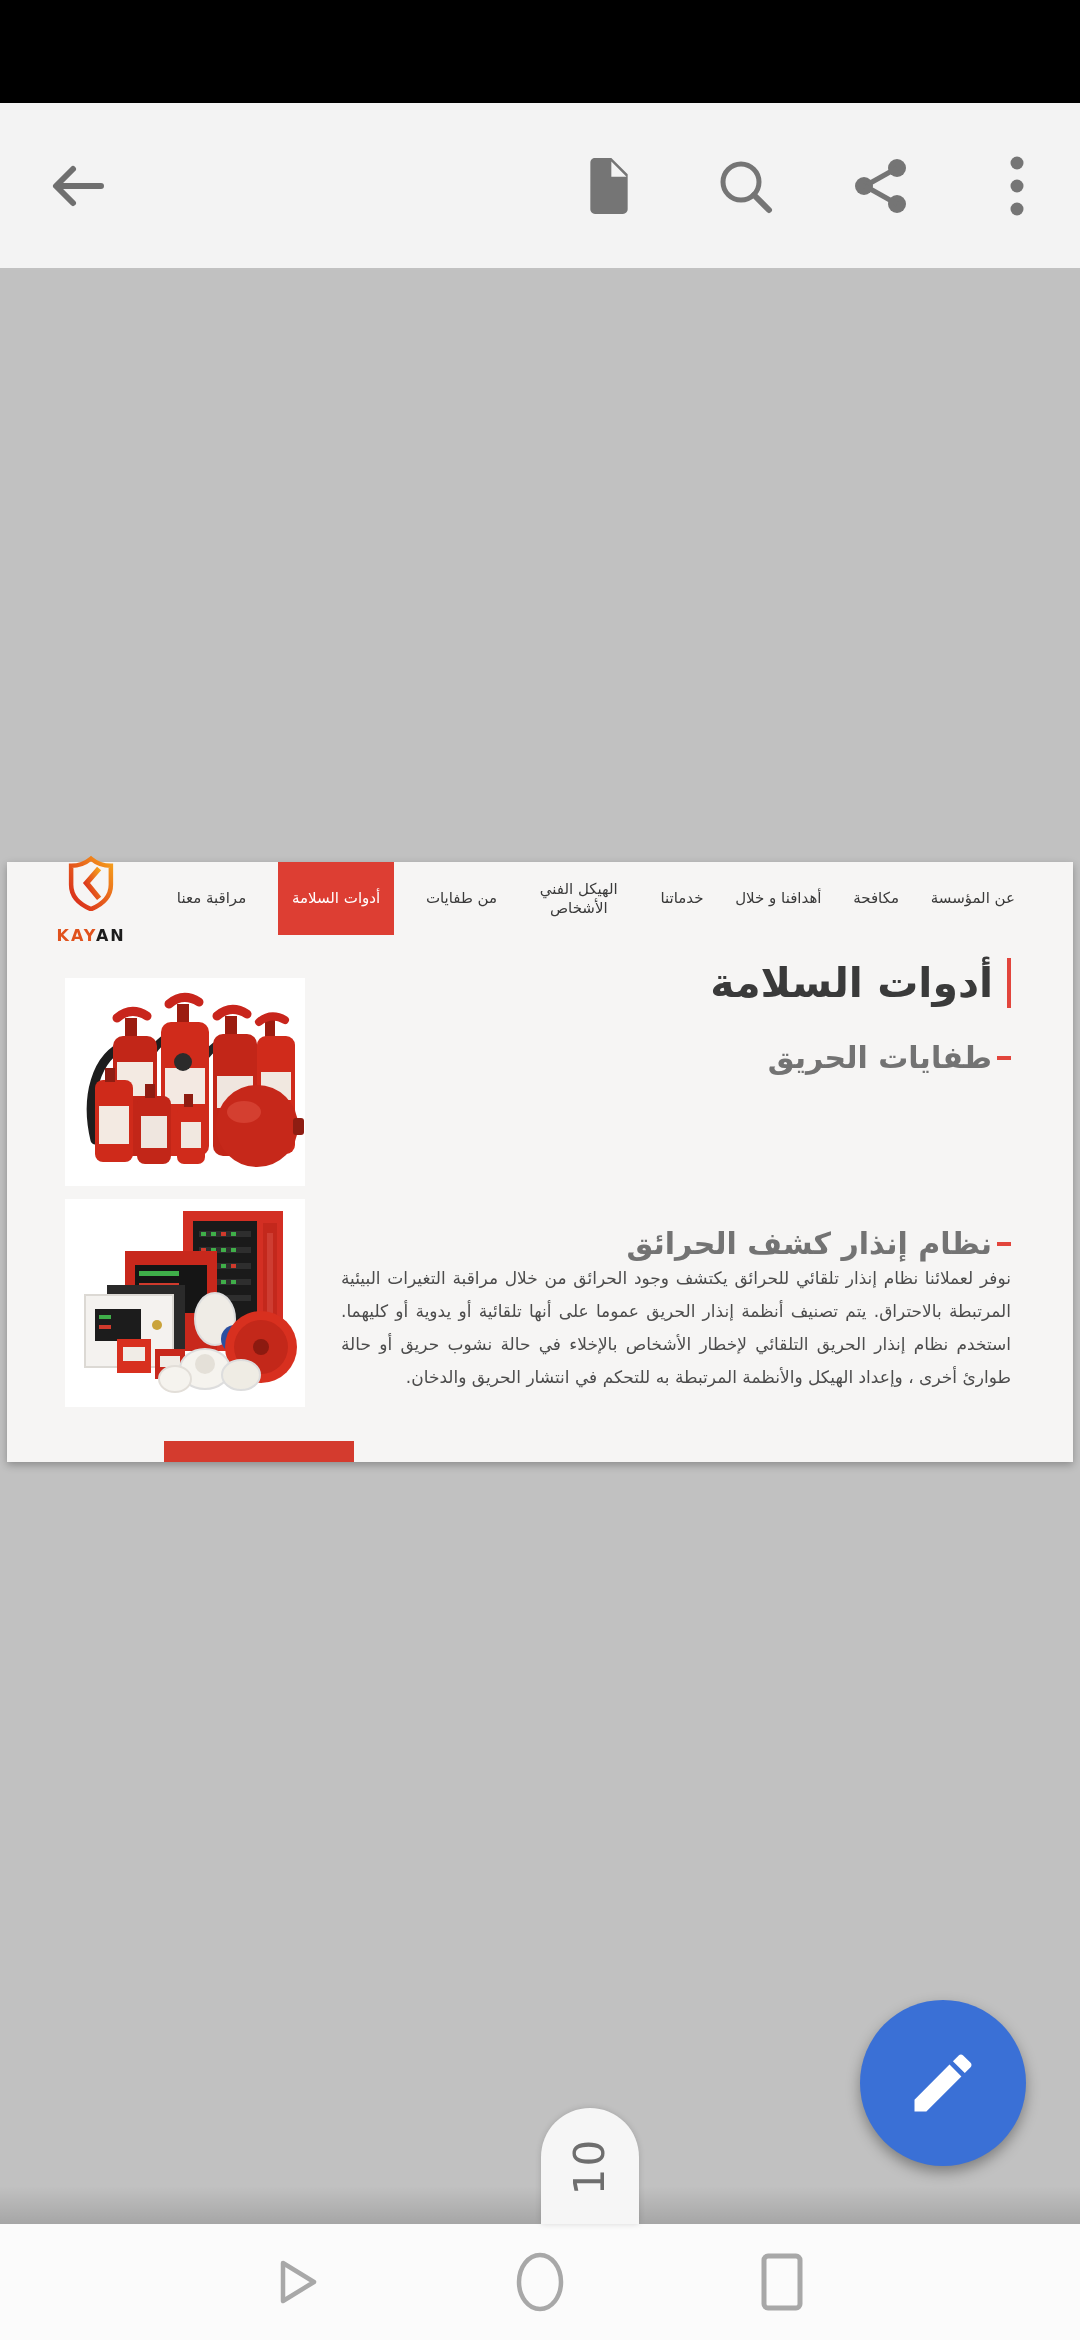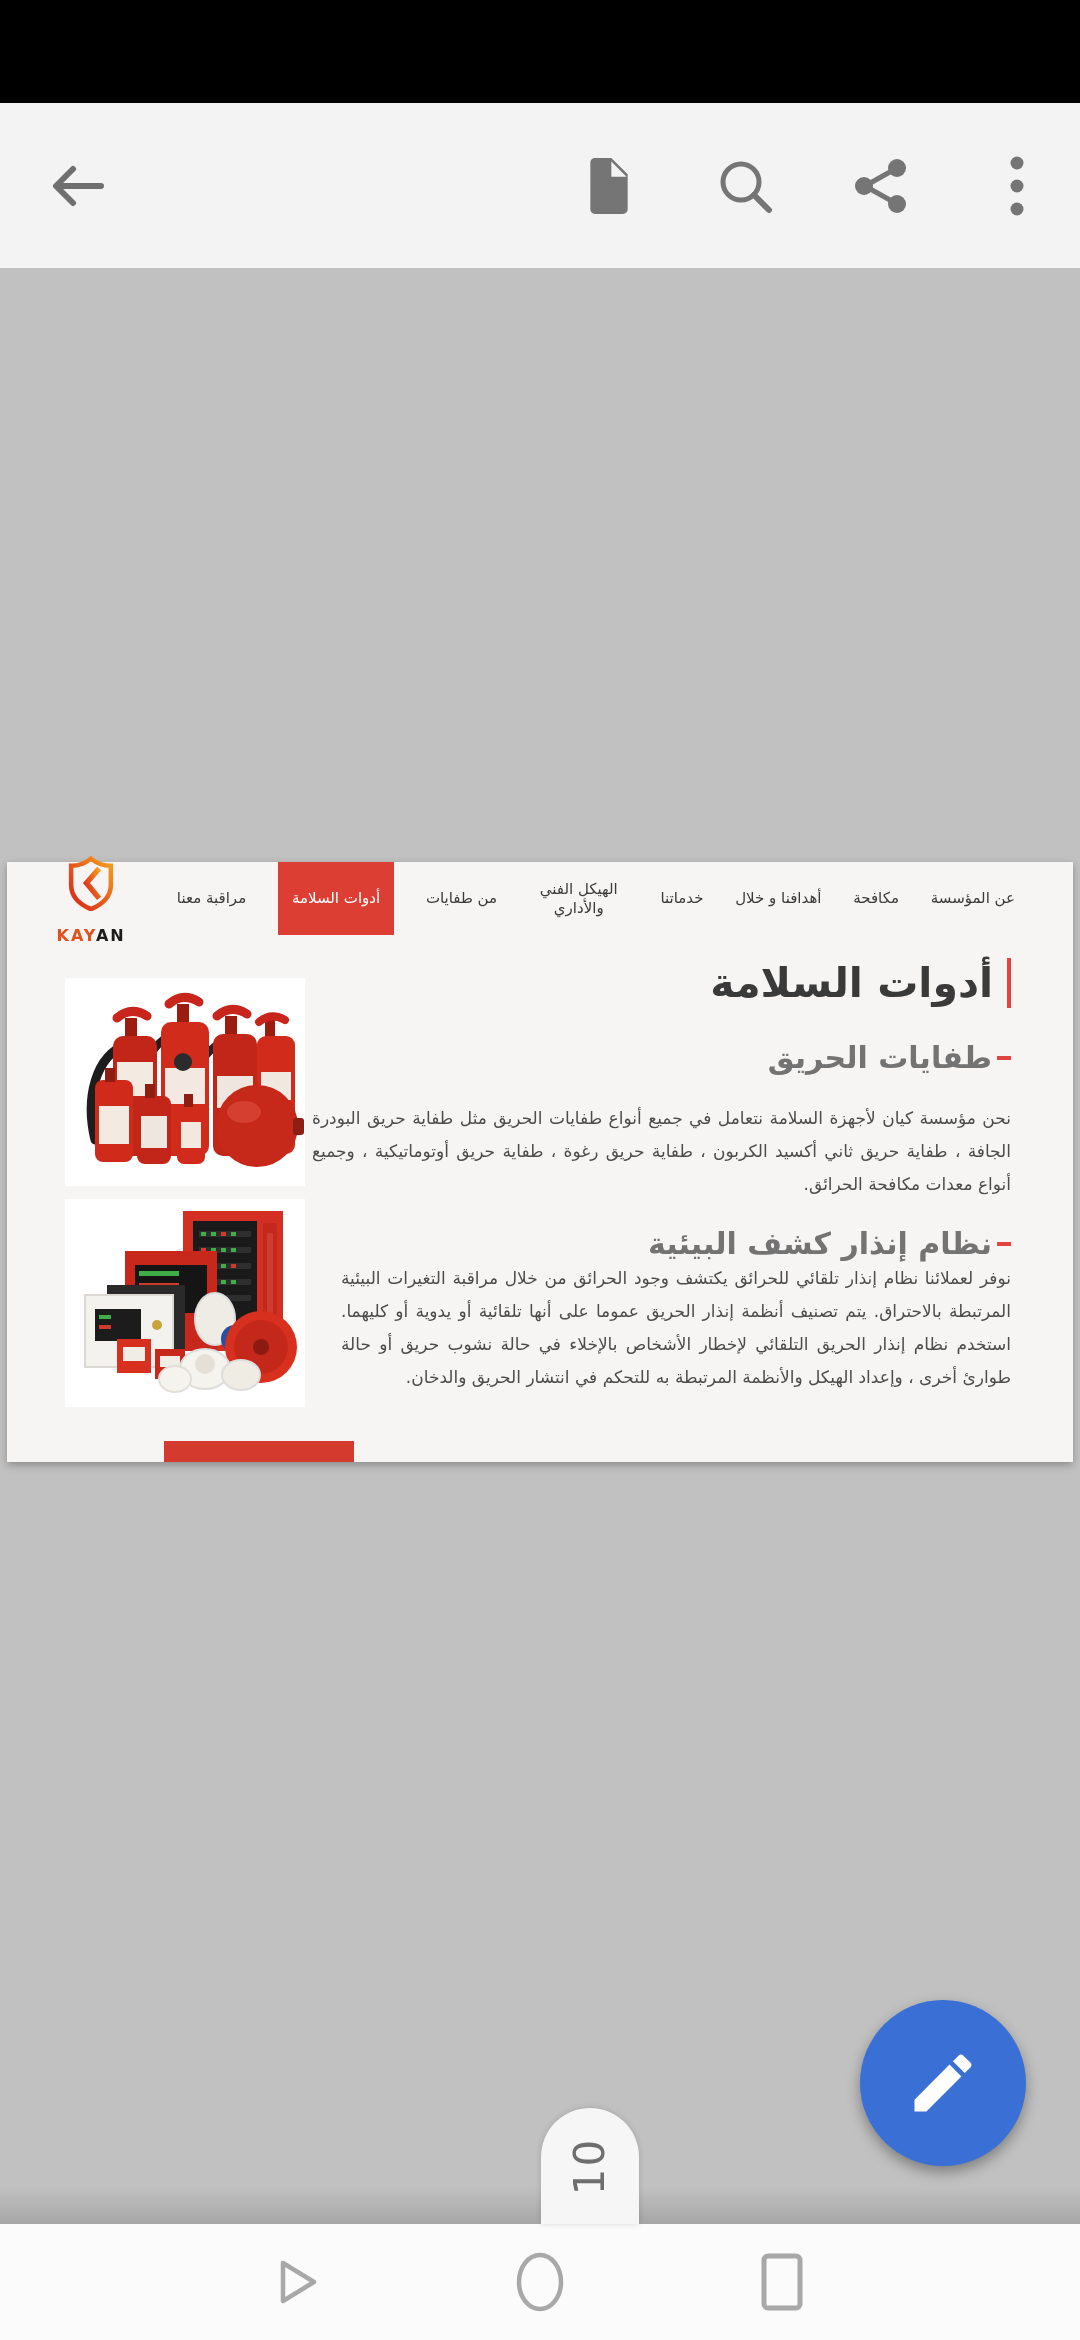--- a/index.html
+++ b/index.html
@@ -112,21 +112,21 @@
     </div>
   </div>
 
   <div class="card">
 
     <div class="site-nav">
       <div class="nav-item">عن المؤسسة</div>
       <div class="nav-item">مكافحة</div>
       <div class="nav-item">أهدافنا و خلال</div>
       <div class="nav-item">خدماتنا</div>
-      <div class="nav-item wrap">الهيكل الفني والأداري</div>
+      <div class="nav-item wrap">الهيكل الفني الأشخاص</div>
       <div class="nav-item">من طفايات</div>
       <div class="nav-item active">أدوات السلامة</div>
       <div class="nav-item">مراقبة معنا</div>
       <div class="logo">
         <svg width="52" height="56" viewBox="0 0 56 62">
           <defs>
             <linearGradient id="lg" x1="0" y1="1" x2="1" y2="0">
               <stop offset="0" stop-color="#d6231b"></stop>
                 <stop offset="0.55" stop-color="#e8641c"></stop>
                 <stop offset="1" stop-color="#f6a21c"></stop>
@@ -176,21 +176,20 @@
         <rect x="119" y="116" width="9" height="13" fill="#8e1d12"></rect>
         <circle cx="192" cy="148" r="41" fill="#c6281a"></circle>
         <ellipse cx="179" cy="134" rx="17" ry="11" fill="#da493b" opacity="0.7"></ellipse>
         <rect x="228" y="140" width="11" height="17" rx="3" fill="#8e1d12"></rect>
       </svg>
     </div>
     <div class="sec-heading sec-1-h">
       <span class="dash"></span>
       <span>طفايات الحريق</span>
     </div>
-    <div class="sec-body sec-1-b">نحن مؤسسة كيان لأجهزة السلامة نتعامل في جميع أنواع طفايات الحريق مثل طفاية حريق البودرة الجافة ، طفاية حريق ثاني أكسيد الكربون ، طفاية حريق رغوة ، طفاية حريق أوتوماتيكية ، وجميع أنواع معدات مكافحة الحرائق.</div>
 
     <div class="photo-box photo-2">
       <svg width="240" height="208" viewBox="0 0 240 208">
         <rect width="240" height="208" fill="#ffffff"></rect>
         <rect x="118" y="12" width="100" height="140" fill="#d32f23"></rect>
         <rect x="128" y="22" width="64" height="122" fill="#1a1a1a"></rect>
         <g>
           <rect x="134" y="32" width="52" height="6" fill="#2e2e2e"></rect>
           <rect x="134" y="48" width="52" height="6" fill="#2e2e2e"></rect>
           <rect x="134" y="64" width="52" height="6" fill="#2e2e2e"></rect>
@@ -237,21 +236,21 @@
         <rect x="90" y="150" width="30" height="30" fill="#c8281c"></rect>
         <rect x="95" y="157" width="20" height="11" fill="#f0ece6"></rect>
         <ellipse cx="140" cy="170" rx="25" ry="20" fill="#f5f3ee" stroke="#ddd" stroke-width="2"></ellipse>
         <circle cx="140" cy="165" r="10" fill="#e4e0d8"></circle>
         <ellipse cx="176" cy="176" rx="19" ry="15" fill="#efece4" stroke="#ddd" stroke-width="2"></ellipse>
         <ellipse cx="110" cy="180" rx="16" ry="13" fill="#f5f3ee" stroke="#e2ded8" stroke-width="2"></ellipse>
       </svg>
     </div>
     <div class="sec-heading sec-2-h">
       <span class="dash"></span>
-      <span>نظام إنذار كشف البيئية</span>
+      <span>نظام إنذار كشف الحرائق</span>
     </div>
     <div class="sec-body sec-2-b">نوفر لعملائنا نظام إنذار تلقائي للحرائق يكتشف وجود الحرائق من خلال مراقبة التغيرات البيئية المرتبطة بالاحتراق. يتم تصنيف أنظمة إنذار الحريق عموما على أنها تلقائية أو يدوية أو كليهما. استخدم نظام إنذار الحريق التلقائي لإخطار الأشخاص بالإخلاء في حالة نشوب حريق أو حالة طوارئ أخرى ، وإعداد الهيكل والأنظمة المرتبطة به للتحكم في انتشار الحريق والدخان.</div>
 
     <div class="footer-btn"></div>
   </div>
 
   <div class="nav-shadow"></div>
 
   <div class="page-pill">
     <span>10</span>

